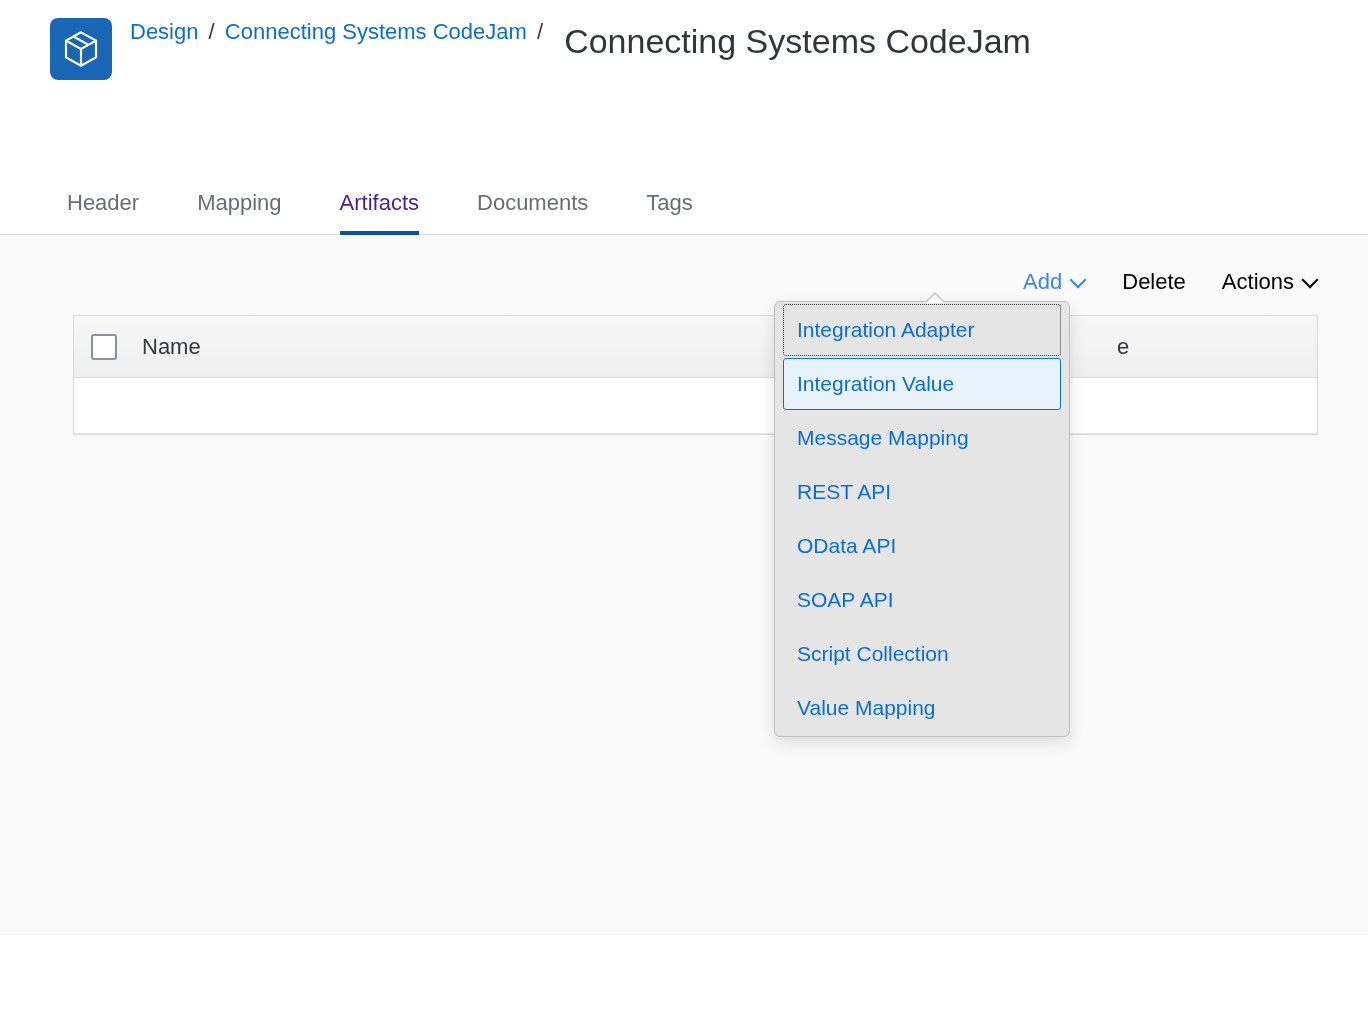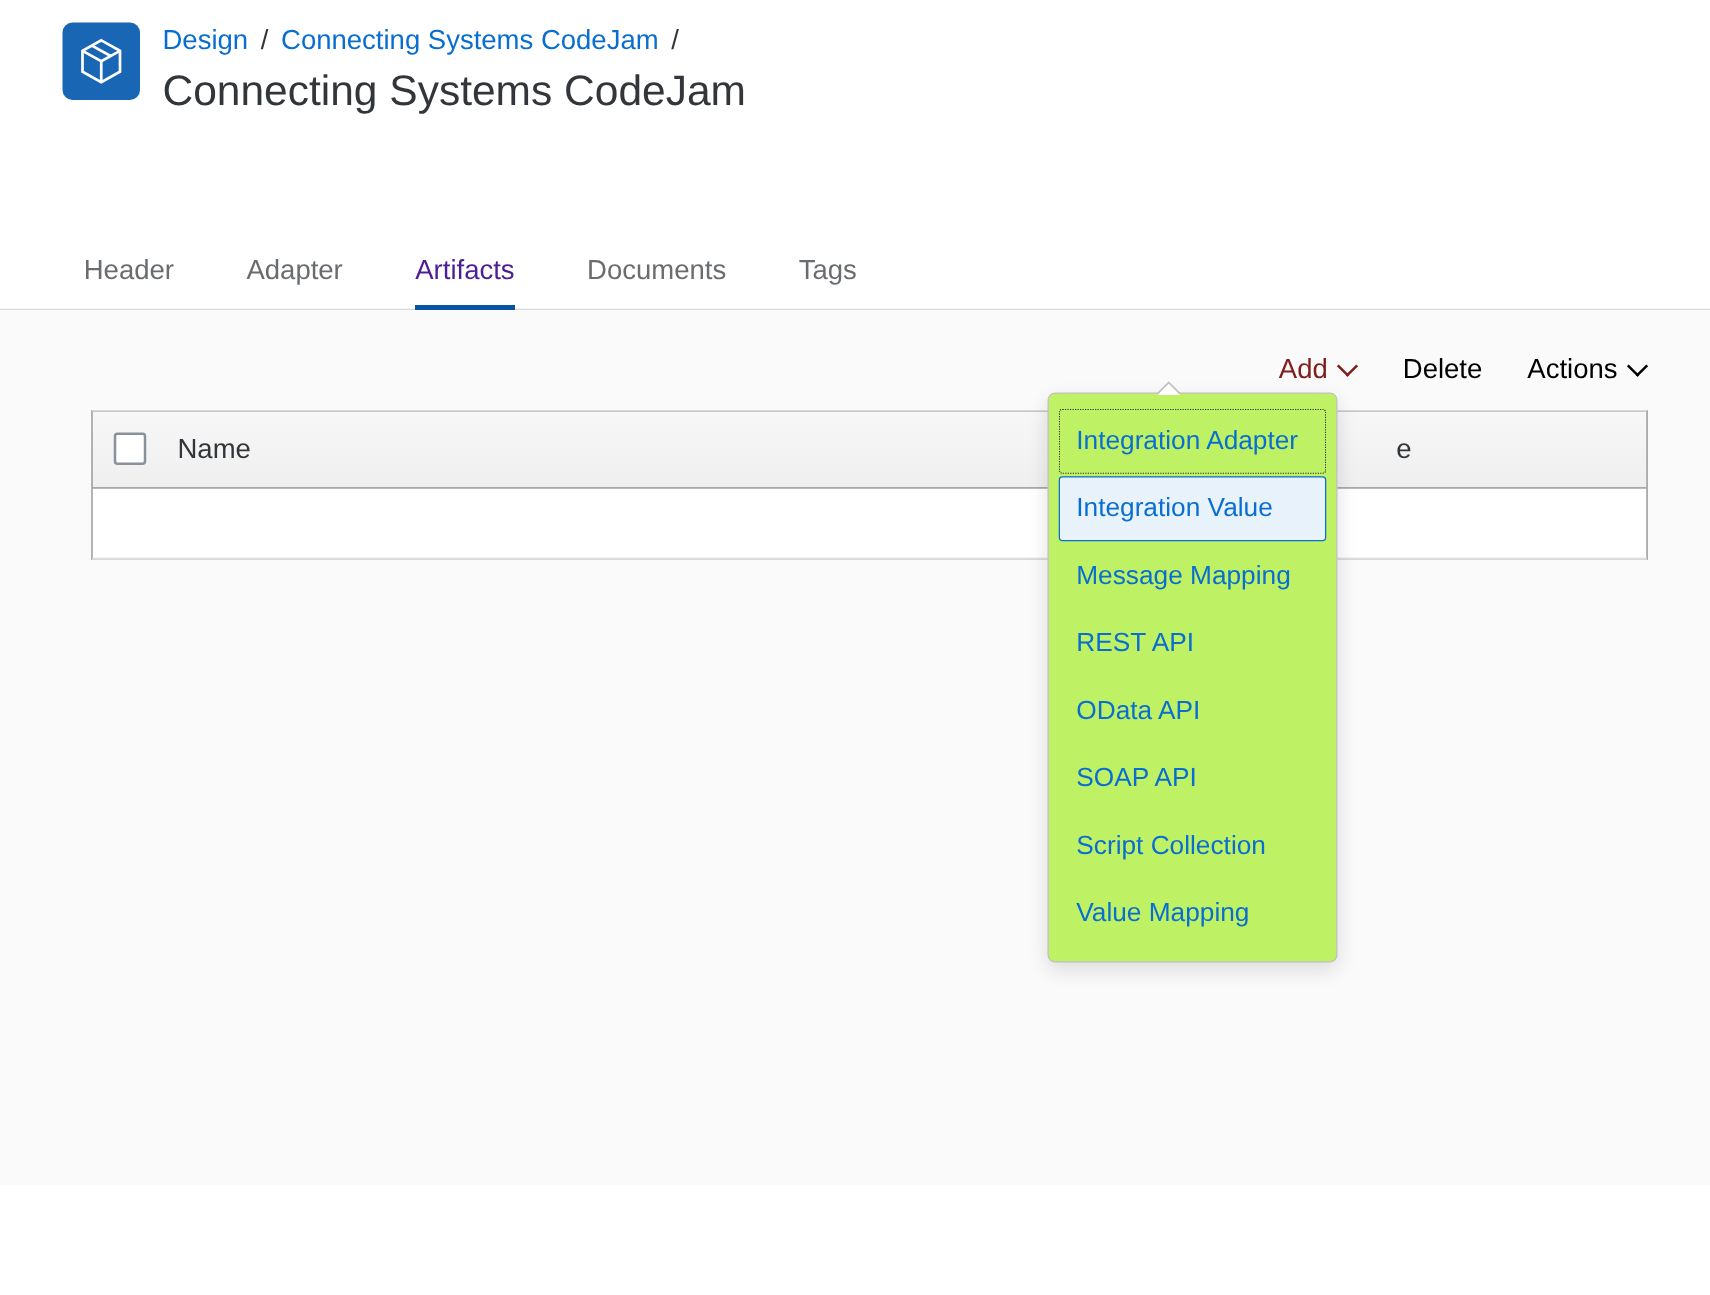--- a/index.html
+++ b/index.html
@@ -29,22 +29,22 @@
       align-items: center;
       justify-content: center;
       flex-shrink: 0;
     }
     .package-icon svg {
       width: 40px;
       height: 40px;
     }
     .breadcrumb-titles {
       display: flex;
-      flex-direction: column;
-      gap: 3px;
+      flex-direction: row;
+      gap: 17px;
     }
     .breadcrumb {
       font-size: 22px;
       line-height: 1.3;
       color: #0a6ed1;
     }
     .breadcrumb a {
       color: #0a6ed1;
       text-decoration: none;
     }
@@ -99,21 +99,21 @@
       position: relative;
     }
     .toolbar-btn {
       font-size: 22px;
       display: flex;
       align-items: center;
       gap: 8px;
       cursor: pointer;
     }
     .toolbar-btn.primary {
-      color: #7f1d1d;
+      color: #3b82f6;
     }
     .toolbar-btn.disabled {
       color: #000000;
       cursor: default;
     }
     .chevron-down {
       width: 16px;
       height: 10px;
       position: relative;
     }
@@ -167,26 +167,26 @@
     }
     .table-body {
       height: 56px;
       border-bottom: 1px solid #e5e5e5;
       background: #fff;
     }
     .dropdown-menu {
       position: absolute;
       top: 66px;
       right: 248px;
-      width: 232px;
-      background: #bef264;
+      width: 296px;
+      background: #e5e5e5;
       border: 1px solid #c0c0c0;
       border-radius: 6px;
       box-shadow: 0 6px 16px rgba(0,0,0,0.12);
-      padding: 12px 8px;
+      padding: 2px 8px;
       z-index: 100;
     }
     .dropdown-menu::before {
       content: "";
       position: absolute;
       top: -10px;
       right: 124px;
       width: 0;
       height: 0;
       border-left: 10px solid transparent;
@@ -245,21 +245,21 @@
         <a href="#">Connecting Systems CodeJam</a>
         <span class="breadcrumb-sep">/</span>
       </div>
       <div class="page-title">Connecting Systems CodeJam</div>
     </div>
   </div>
 </div>
 
 <div class="tabs-row">
   <div class="tab">Header</div>
-  <div class="tab">Adapter</div>
+  <div class="tab">Mapping</div>
   <div class="tab active">Artifacts</div>
   <div class="tab">Documents</div>
   <div class="tab">Tags</div>
 </div>
 
 <div class="content-area">
   <div class="toolbar">
     <div class="toolbar-btn primary">
       <span>Add</span>
       <span class="chevron-down"></span>

